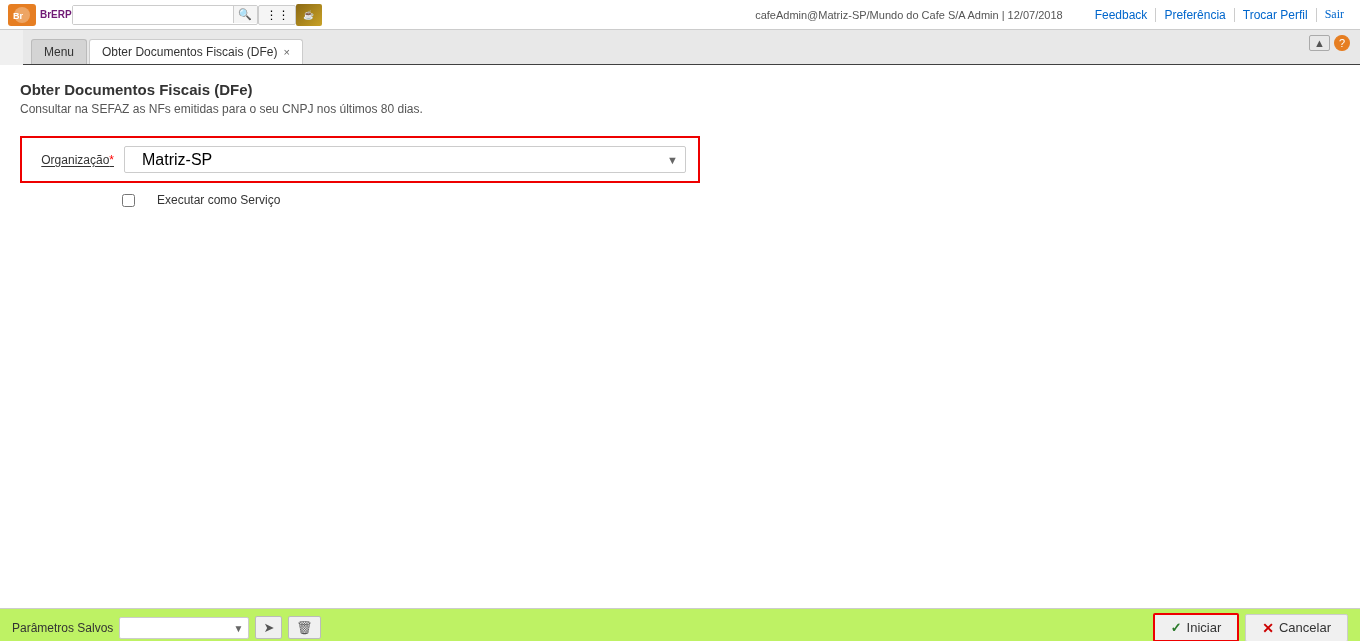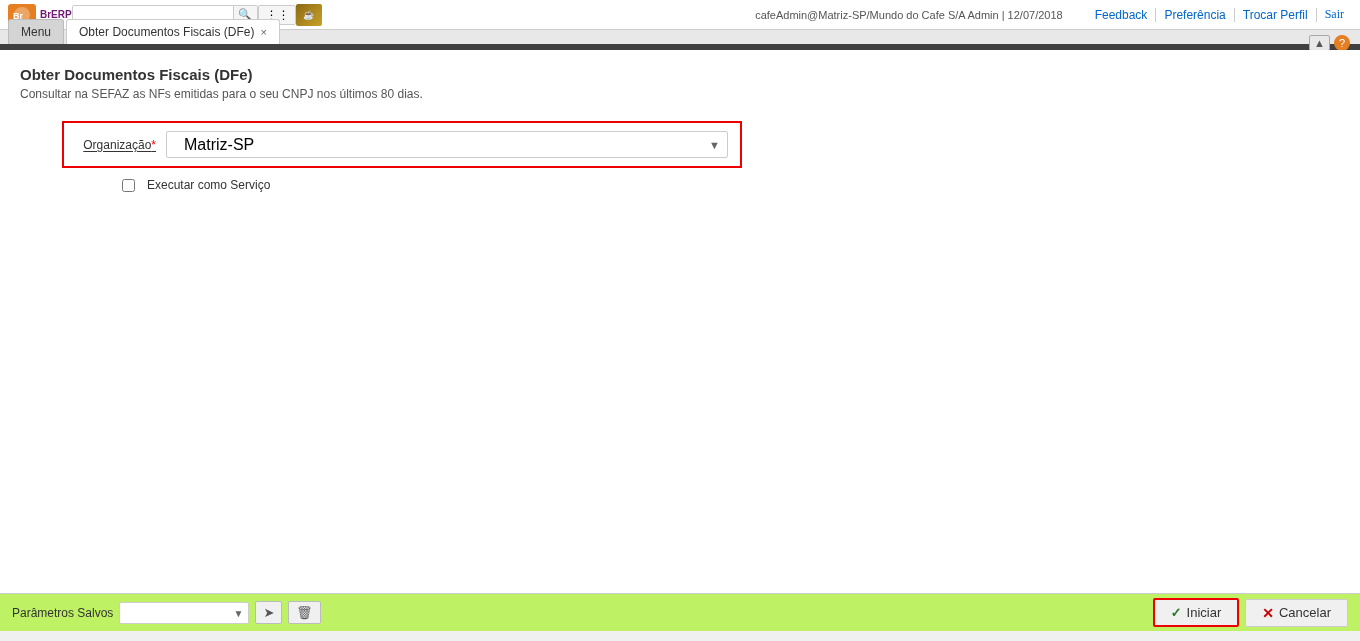--- a/index.html
+++ b/index.html
@@ -96,26 +96,27 @@
       font-size: 12px;
     }
     #topbar-right a:last-child {
       border-right: none;
       font-family: Liberation Serif, serif;
     }
 
     
     #tabbar {
       background: #e8e8e8;
-      border-bottom: 6px solid #404040;
+      border-bottom: 1px solid #404040;
       display: flex;
       align-items: flex-end;
       padding: 0 8px;
-      height: 20px;
+      height: 35px;
       position: relative;
+      margin-left: 23px;
     }
     .tab {
       padding: 5px 12px;
       background: #d4d4d4;
       border: 1px solid #bbb;
       border-bottom: none;
       cursor: pointer;
       font-size: 12px;
       color: #333;
       margin-right: 2px;
@@ -173,21 +174,20 @@
     }
 
     
     .form-group {
       display: flex;
       align-items: center;
       margin-bottom: 10px;
       border: 2px solid #e00;
       padding: 8px 12px;
       width: 680px;
-      margin-left: 42px;
     }
     .form-label {
       width: 90px;
       font-size: 12px;
       color: #333;
       text-align: right;
       padding-right: 10px;
       text-decoration: underline;
       text-underline-offset: 2px;
     }
@@ -218,21 +218,21 @@
       transform: translateY(-50%);
       pointer-events: none;
       font-size: 11px;
       color: #666;
     }
 
     .checkbox-group {
       display: flex;
       align-items: center;
       margin-left: 102px;
-      gap: 12px;
+      gap: 22px;
       margin-top: 4px;
     }
     .checkbox-group input[type=checkbox] {
       margin: 0;
     }
     .checkbox-label {
       font-size: 12px;
       color: #333;
     }
 

